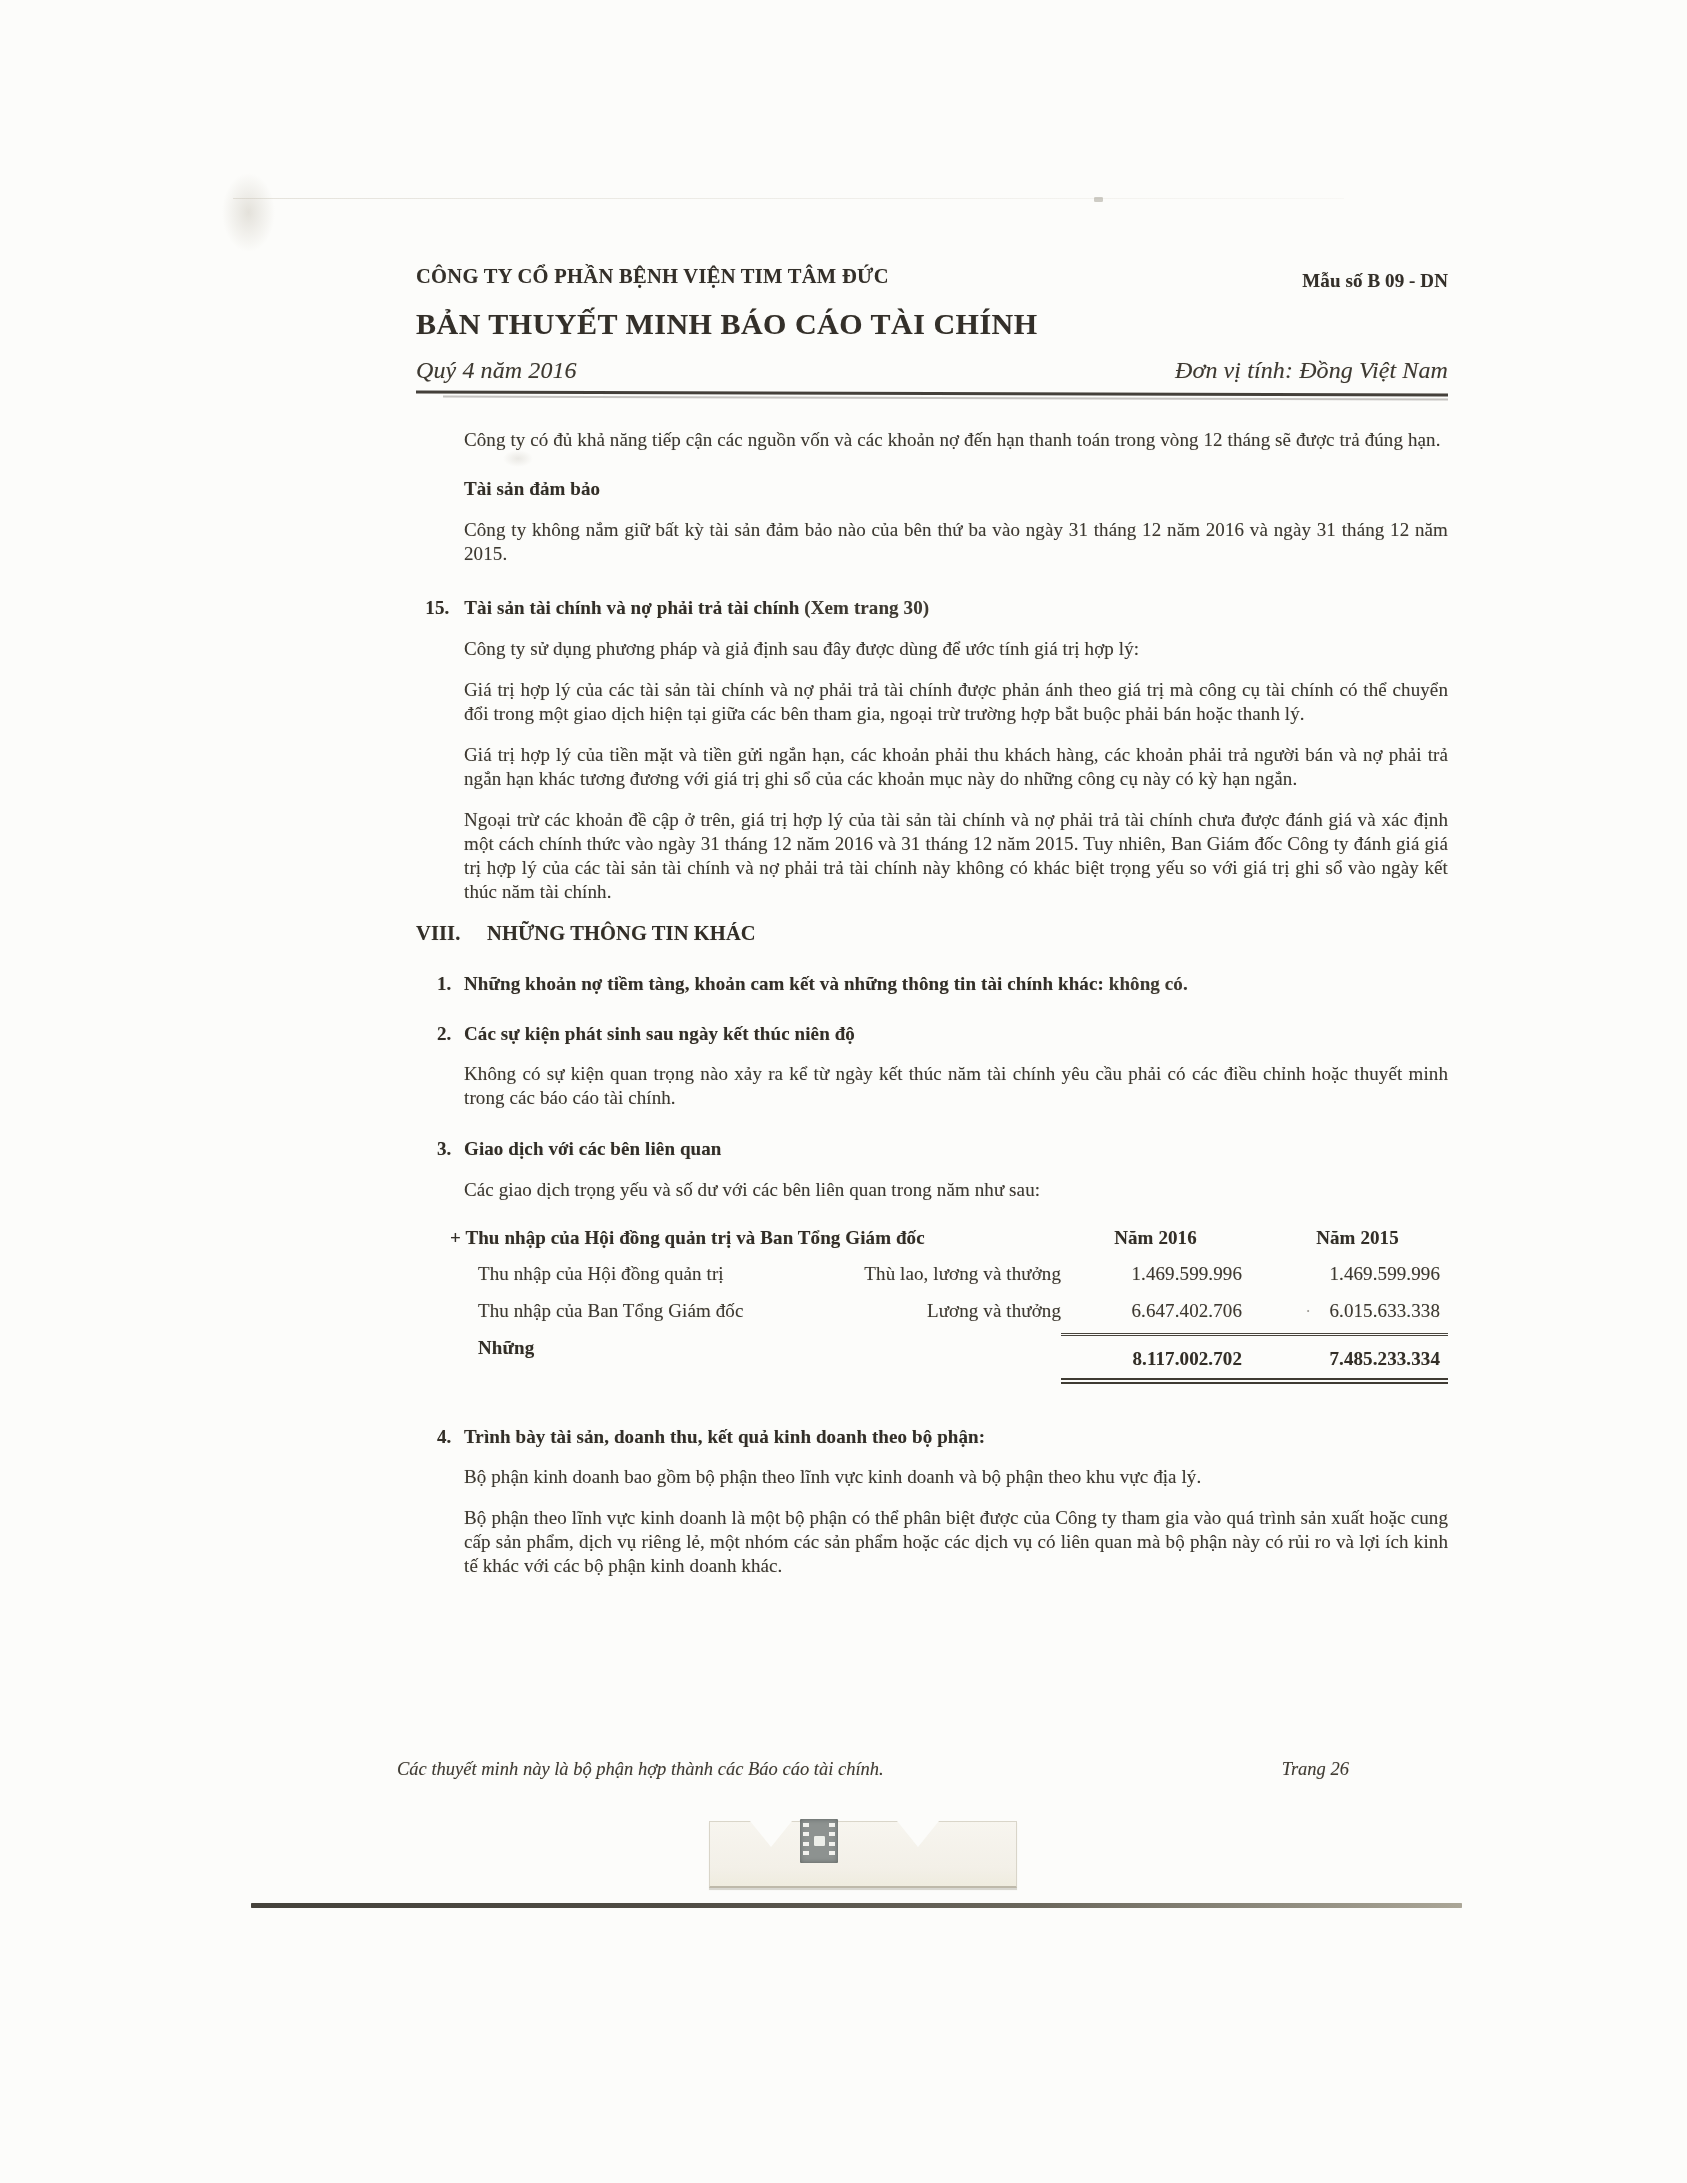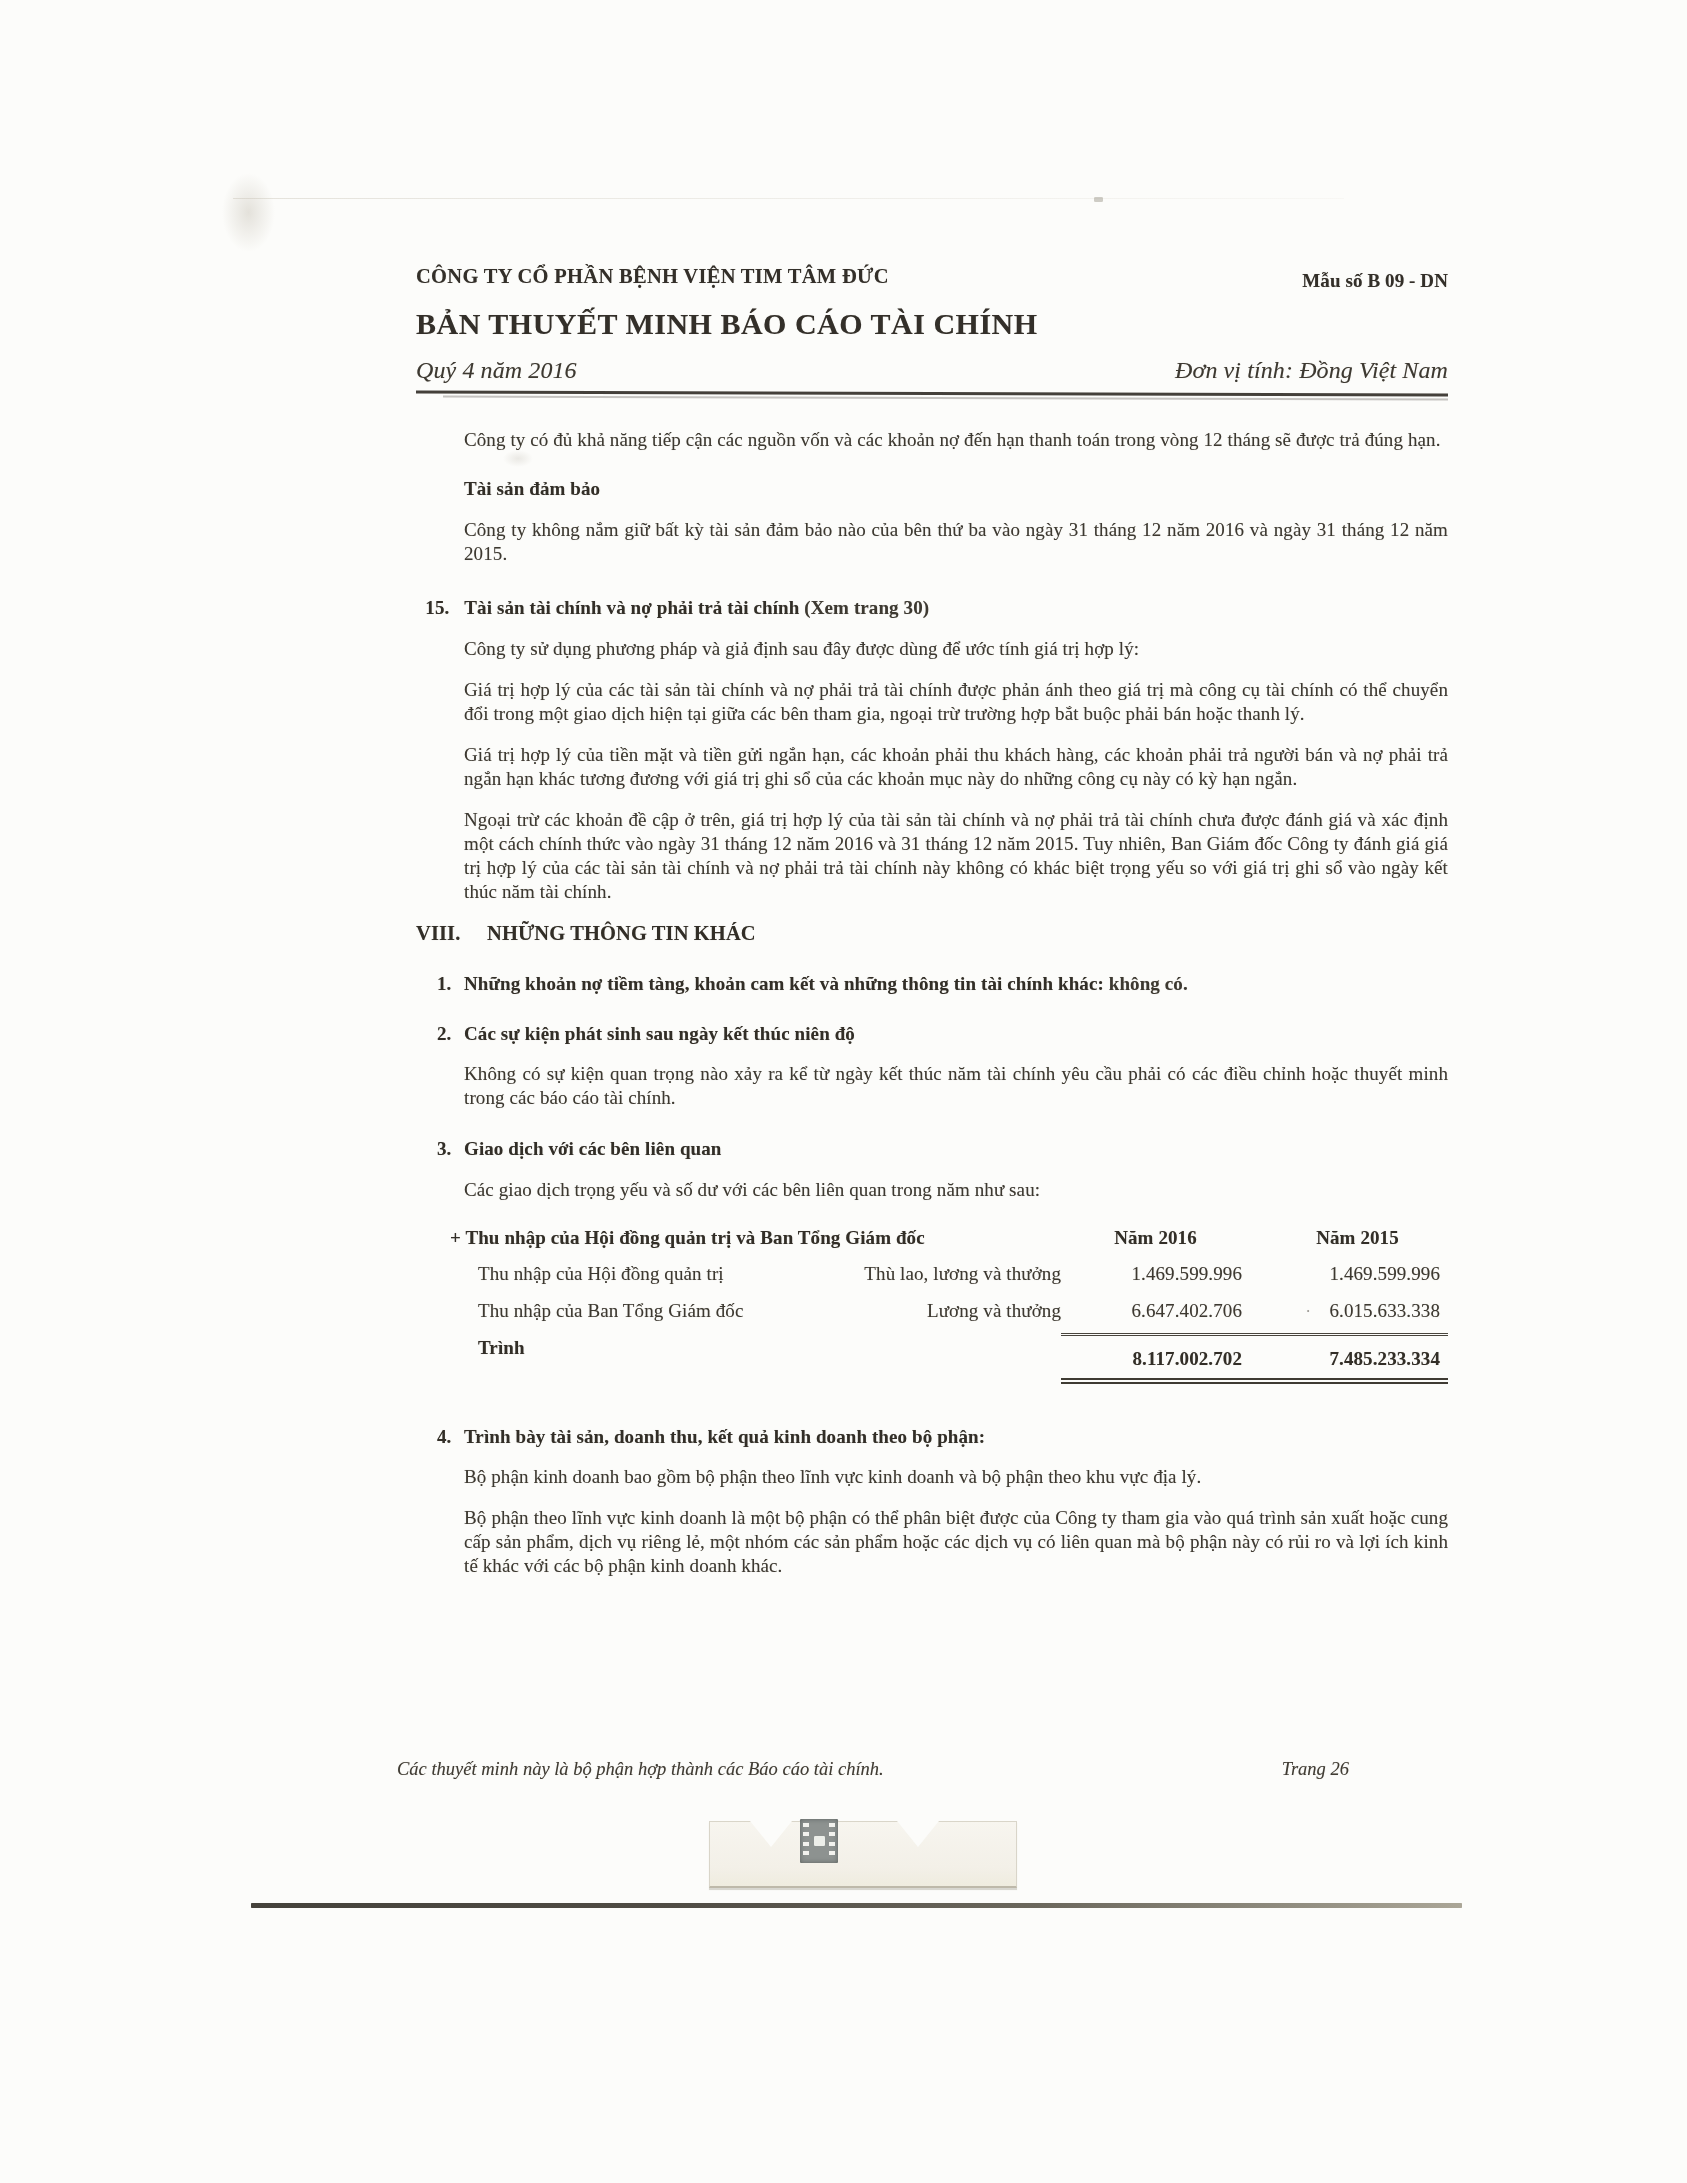--- a/index.html
+++ b/index.html
@@ -153,21 +153,21 @@
         <div class="t-num">1.469.599.996</div>
         <div class="t-num">1.469.599.996</div>
       </div>
       <div class="t-row r2">
         <div class="t-label">Thu nhập của Ban Tổng Giám đốc</div>
         <div class="t-desc">Lương và thưởng</div>
         <div class="t-num">6.647.402.706</div>
         <div class="t-num"><span class="speck">·</span><span>6.015.633.338</span></div>
       </div>
       <div class="t-row total">
-        <div class="t-label">Trình</div>
+        <div class="t-label">Những</div>
         <div class="t-desc"></div>
         <div class="t-num">8.117.002.702</div>
         <div class="t-num">7.485.233.334</div>
       </div>
     </div>
 
     <div class="sec item" style="margin-top:41px;">
       <span class="no">4.</span>
       <span class="sec-title">Trình bày tài sản, doanh thu, kết quả kinh doanh theo bộ phận:</span>
     </div>

